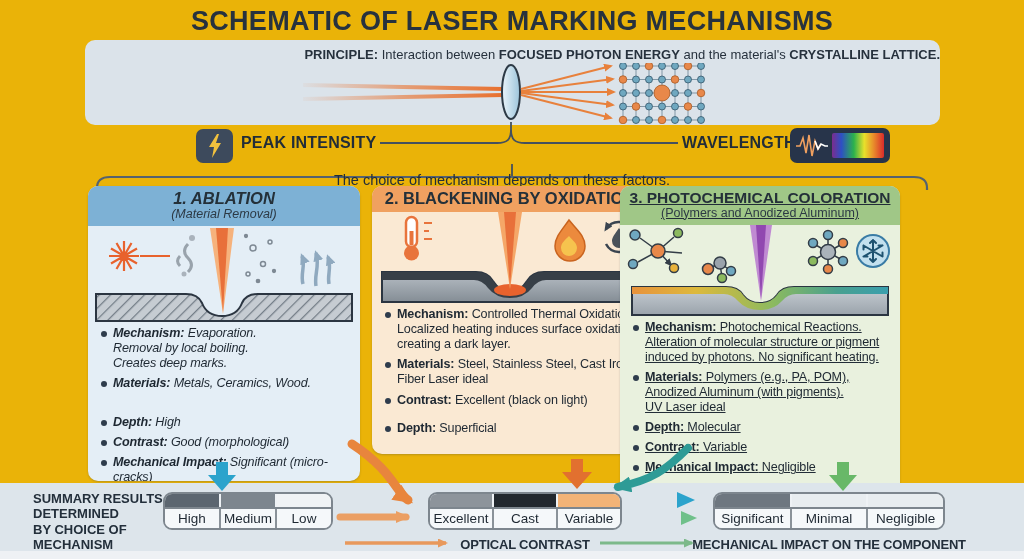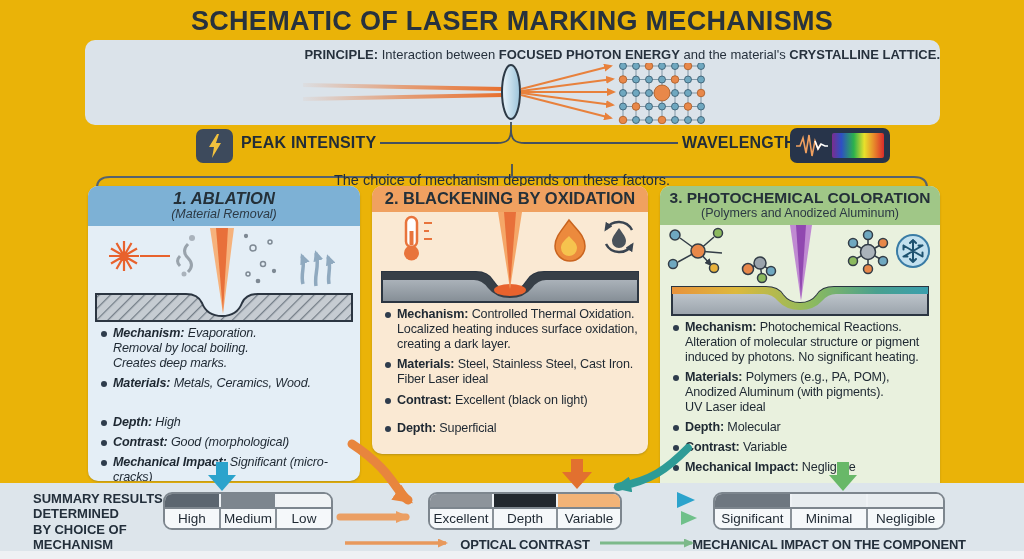--- a/index.html
+++ b/index.html
@@ -257,21 +257,21 @@
     <div class="bullets">
       <div class="bullet"><span class="b-label">Mechanism:</span><span class="b-text"> Controlled Thermal Oxidation. Localized heating induces surface oxidation, creating a dark layer.</span></div>
       <div class="bullet"><span class="b-label">Materials:</span><span class="b-text"> Steel, Stainless Steel, Cast Iron.
 Fiber Laser ideal</span></div>
       <div class="bullet"><span class="b-label">Contrast:</span><span class="b-text"> Excellent (black on light)</span></div>
       <div class="bullet gap-md"><span class="b-label">Depth:</span><span class="b-text"> Superficial</span></div>
 
     </div>
   </div>
 
-  <div class="col-card" style="left: 660px; width: 280px; height: 348px; background-color: rgb(233, 241, 222);">
+  <div class="col-card" style="left: 620px; width: 280px; height: 348px; background-color: rgb(233, 241, 222); text-decoration: underline;">
     <div class="col-header" style="background-color: rgb(160, 199, 135);">
       <div class="col-title" style="font-size:15.5px;">3. PHOTOCHEMICAL COLORATION</div>
       <div class="col-sub">(Polymers and Anodized Aluminum)</div>
     </div>
     <svg width="280" height="92" viewBox="0 0 280 92">
       <defs>
         <linearGradient id="metal2" x1="0" y1="0" x2="0" y2="1">
           <stop offset="0" stop-color="#c8ced4"></stop>
             <stop offset="1" stop-color="#9aa3ab"></stop>
         </linearGradient>
@@ -352,21 +352,21 @@
   </div>
 
   <div class="scale" style="left:428px;width:194px;">
     <div class="scale-top">
       <div class="sc" style="background-color: rgb(141, 148, 155);"></div>
       <div class="sc" style="background-color: rgb(34, 40, 46);"></div>
       <div class="sc" style="background-color: rgb(242, 179, 119);"></div>
     </div>
     <div class="scale-labels">
       <div class="sl">Excellent</div>
-      <div class="sl">Depth</div>
+      <div class="sl">Cast</div>
       <div class="sl">Variable</div>
     </div>
   </div>
   <div class="scale-caption" style="left:418px;width:214px;">OPTICAL CONTRAST</div>
 
   <div class="scale" style="left:713px;width:232px;">
     <div class="scale-top">
       <div class="sc" style="background-color: rgb(110, 119, 128);"></div>
       <div class="sc" style="background-color: rgb(232, 237, 240);"></div>
       <div class="sc" style="background-color: rgb(232, 237, 240);"></div>

